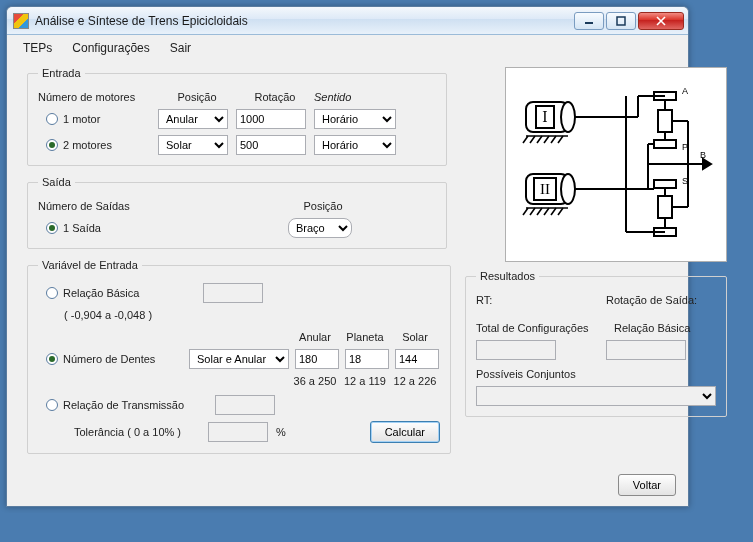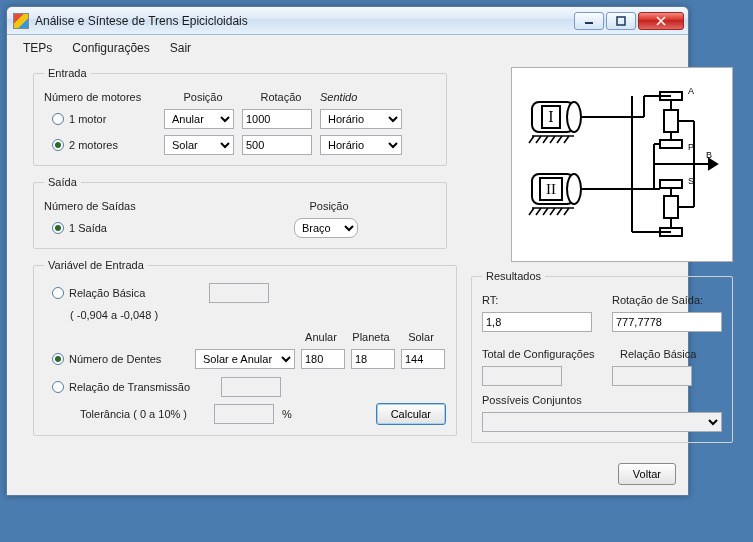--- a/index.html
+++ b/index.html
@@ -57,21 +57,21 @@
   .content {
     display: flex;
     padding: 6px 12px 10px 12px;
     gap: 10px;
   }
   .left { width: 428px; }
   .right { flex: 1; }
   fieldset {
     border: 1px solid #d0d0d0;
     border-radius: 2px;
-    margin: 0 0 10px 14px;
+    margin: 0 0 10px 8px;
     padding: 6px 10px 10px 10px;
   }
   legend { padding: 0 4px; color: #222; font-size: 11px; }
   .row { display: flex; align-items: center; margin-top: 6px; }
   .lbl { color: #222; }
   .inp, select, .ro {
     font-family: inherit; font-size: 11px;
     border: 1px solid #abadb3;
     background: #fff;
     height: 20px;
@@ -218,20 +218,26 @@
           <span class="radio sel"></span>
           <span class="lbl" style="width:126px;">Número de Dentes</span>
           <select style="width:100px;"><option>Solar e Anular</option></select>
           <span style="width:6px;"></span>
           <input class="inp" style="width: 44px;" value="180">
           <span style="width:6px;"></span>
           <input class="inp" style="width: 44px;" value="18">
           <span style="width:6px;"></span>
           <input class="inp" style="width: 44px;" value="144">
         </div>
+        <div class="row">
+          <div style="width:252px;"></div>
+          <div style="width:50px;text-align:center;" class="lbl">36 a 250</div>
+          <div style="width:50px;text-align:center;" class="lbl">12 a 119</div>
+          <div style="width:50px;text-align:center;" class="lbl">12 a 226</div>
+        </div>
 
         <div class="row" style="padding-left:8px;margin-top:8px;">
           <span class="radio"></span>
           <span class="lbl" style="width:152px;">Relação de Transmissão</span>
           <input class="ro" style="width: 60px;" readonly="">
         </div>
         <div class="row" style="padding-left:36px;margin-top:6px;align-items:center;">
           <span class="lbl" style="width:134px;">Tolerância ( 0  a 10% )</span>
           <input class="ro" style="width: 60px;" readonly="">
           <span style="width:8px;"></span>
@@ -319,25 +325,20 @@
           <text x="194" y="90" font-size="9">B</text>
         </svg>
       </div>
 
       <fieldset style="margin-top:8px;">
         <legend>Resultados</legend>
         <div class="row" style="gap:0;">
           <div style="width:130px;" class="lbl">RT:</div>
           <div class="lbl">Rotação de Saída:</div>
         </div>
-        <div class="row" style="gap:0;">
-          <input class="inp" style="width: 110px;" value="1,8">
-          <span style="width:20px;"></span>
-          <input class="inp" style="width: 110px;" value="777,7778">
-        </div>
         <div class="row" style="gap:8px;margin-top:16px;">
           <div style="width:130px;" class="lbl">Total de Configurações</div>
           <div class="lbl">Relação Básica</div>
         </div>
         <div class="row" style="gap:0;">
           <input class="ro" style="width: 80px;" readonly="">
           <span style="width:50px;"></span>
           <input class="ro" style="width: 80px;" readonly="">
         </div>
         <div class="row" style="margin-top:8px;">

